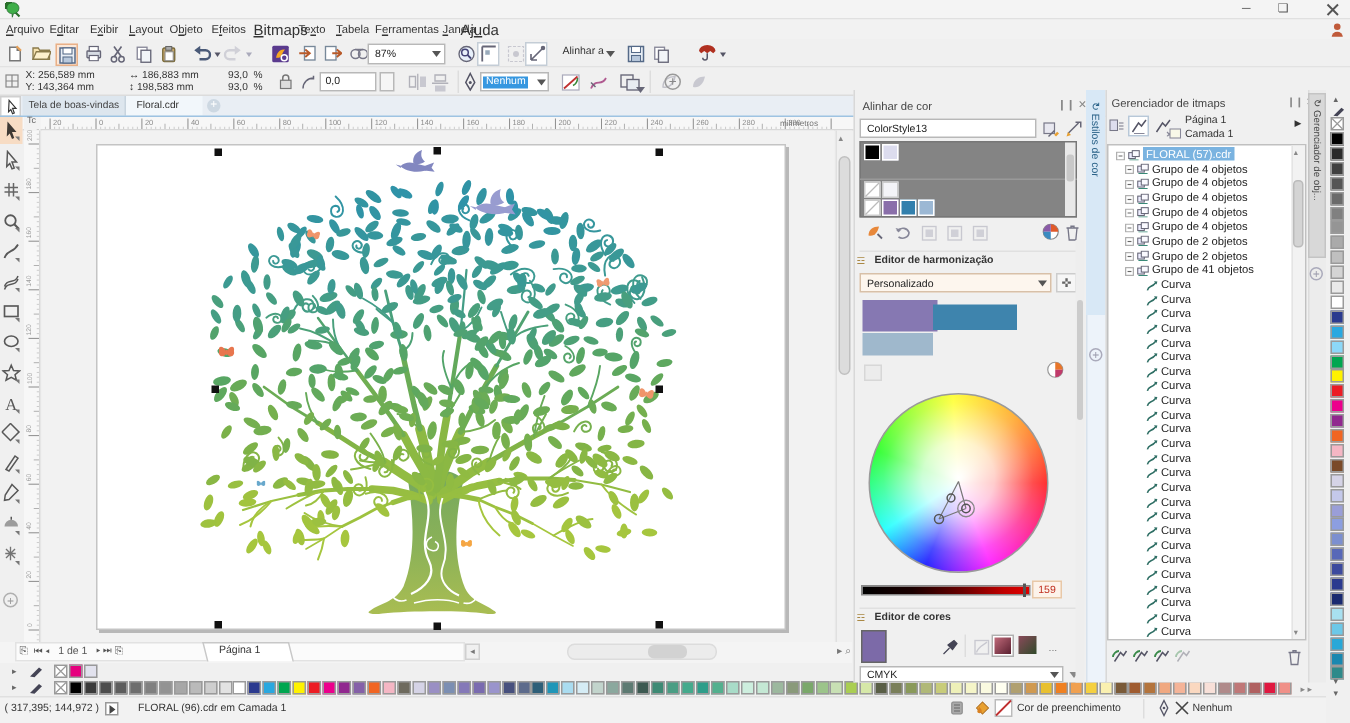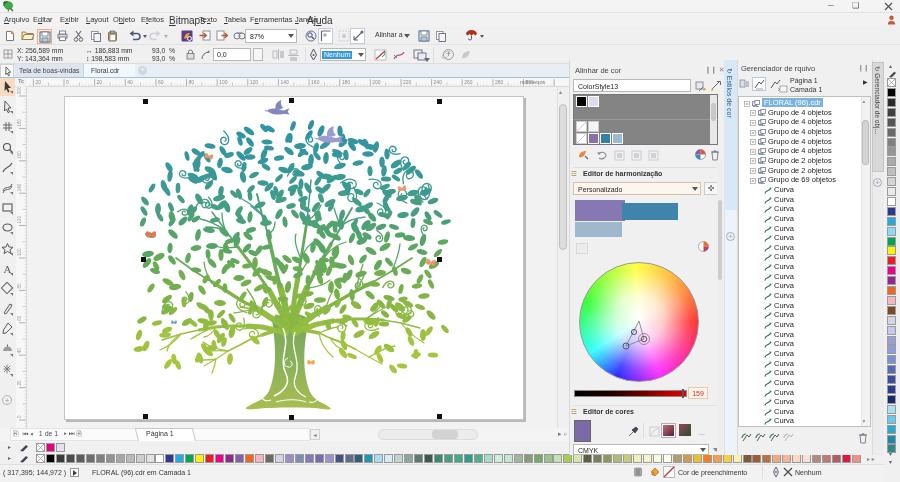--- a/index.html
+++ b/index.html
@@ -1477,21 +1477,21 @@
 <div class="combo" style="left:573px;top:444px;width:136px;height:11px;padding:1.5px 0 0 4px">CMYK</div>
     <div class="dd" style="left:700px;top:448px"></div>
 <div class="dd" style="left:713px;top:448px;border-top-color:#888"></div>
 <div class="abs" style="left:717px;top:160px;width:6px;height:295px;background:#eee"></div>
 <div class="abs" style="left:718px;top:200px;width:4px;height:80px;background:#ccc;border-radius:2px"></div>
 <div class="abs" style="left:724px;top:60px;width:13px;height:395px;background:#edf3fa;border-left:1px solid #d8e2ec"></div>
 <div class="abs" style="left:724px;top:60px;width:13px;height:150px;background:#d8e8f6"></div>
 <div class="abs" style="left:725px;top:68px;font-size:7px;color:#2b6288;writing-mode:vertical-rl">↻ Estilos de cor</div>
 <div class="abs" style="left:726px;top:232px;width:9px;height:9px;border-radius:50%;border:1px solid #aab;color:#99a;font-size:8px;line-height:8px;text-align:center">+</div>
 <div class="abs" style="left:737px;top:60px;width:135px;height:395px;background:#f0f0f0;border-left:1px solid #d8d8d8"></div>
-<div class="abs" style="left:741px;top:64px;font-size:7.5px;color:#444">Gerenciador de rquivo</div>
+<div class="abs" style="left:741px;top:64px;font-size:7.5px;color:#444">Gerenciador de itmaps</div>
 <div class="abs" style="left:858px;top:64px;font-size:6.5px;color:#888">❙❙ ✕</div>
 <svg class="abs" style="left:739px;top:79px" width="11" height="11" viewBox="0 0 11 11">
       <rect x="1" y="1" width="5" height="7" fill="#dde" stroke="#778" stroke-width="0.7"></rect>
       <path d="M7,3 h3 M7,5 h3 M7,7 h3" stroke="#778" stroke-width="0.8"></path>
     </svg>
 <div class="abs" style="left:752px;top:77px;width:14px;height:14px;background:#fff;border:1px solid #b8c8d8"></div>
 <svg class="abs" style="left:754px;top:79px" width="11" height="11" viewBox="0 0 11 11">
       <path d="M1,9 L5,3 l2,2 3,-4" fill="none" stroke="#556" stroke-width="1"></path>
       <path d="M2,10 h7" stroke="#889" stroke-width="0.8"></path>
     </svg>
@@ -1512,21 +1512,21 @@
         <line x1="2" y1="3.5" x2="5" y2="3.5" stroke="#666" stroke-width="0.9"></line>
       </svg>
     </div>
     <div style="position:absolute;left:752px;top:99.5px">
       <svg width="8" height="7" viewBox="0 0 9 8">
         <rect x="0.5" y="2" width="5" height="4.5" fill="#eef" stroke="#667" stroke-width="0.8"></rect>
         <rect x="3.2" y="0.5" width="5.3" height="4.5" fill="#fafaff" stroke="#667" stroke-width="0.8"></rect>
         <path d="M1,7.6 l7,0" stroke="#3a8a78" stroke-width="0.9"></path>
       </svg>
     </div>
-    <div style="position:absolute;left:762px;top:98.0px;font-size:7.5px;color:#222;white-space:nowrap;background:#7ab3e0;color:#fff;padding:0 2px;">FLORAL (96).cdr</div>
+    <div style="position:absolute;left:762px;top:98.0px;font-size:7.5px;color:#222;white-space:nowrap;background:#7ab3e0;color:#fff;padding:0 2px;">FLORAL (57).cdr</div>
     <div style="position:absolute;left:750px;top:110.2px">
       <svg width="6" height="6" viewBox="0 0 7 7">
         <rect x="0.5" y="0.5" width="6" height="6" fill="#fff" stroke="#aaa" stroke-width="0.9"></rect>
         <line x1="2" y1="3.5" x2="5" y2="3.5" stroke="#666" stroke-width="0.9"></line>
       </svg>
     </div>
     <div style="position:absolute;left:758px;top:109.2px">
       <svg width="8" height="7" viewBox="0 0 9 8">
         <rect x="0.5" y="2" width="5" height="4.5" fill="#eef" stroke="#667" stroke-width="0.8"></rect>
         <rect x="3.2" y="0.5" width="5.3" height="4.5" fill="#fafaff" stroke="#667" stroke-width="0.8"></rect>
@@ -1624,21 +1624,21 @@
         <line x1="2" y1="3.5" x2="5" y2="3.5" stroke="#666" stroke-width="0.9"></line>
       </svg>
     </div>
     <div style="position:absolute;left:758px;top:176.7px">
       <svg width="8" height="7" viewBox="0 0 9 8">
         <rect x="0.5" y="2" width="5" height="4.5" fill="#eef" stroke="#667" stroke-width="0.8"></rect>
         <rect x="3.2" y="0.5" width="5.3" height="4.5" fill="#fafaff" stroke="#667" stroke-width="0.8"></rect>
         <path d="M1,7.6 l7,0" stroke="#3a8a78" stroke-width="0.9"></path>
       </svg>
     </div>
-    <div style="position:absolute;left:768px;top:175.2px;font-size:7.5px;color:#222;white-space:nowrap;">Grupo de 69 objetos</div>
+    <div style="position:absolute;left:768px;top:175.2px;font-size:7.5px;color:#222;white-space:nowrap;">Grupo de 41 objetos</div>
     <div style="position:absolute;left:764px;top:186.9px">
       <svg width="8" height="7" viewBox="0 0 9 8">
         <path d="M1,7.5 C2,3.5 4,6 7.5,1.5" stroke="#2e6e64" stroke-width="1.2" fill="none"></path>
         <path d="M6,0.6 l2.6,0.2 -0.7,2.3z" fill="#2e6e64"></path>
       </svg>
     </div>
     <div style="position:absolute;left:774px;top:184.9px;font-size:7.5px;color:#222;white-space:nowrap;">Curva</div>
     <div style="position:absolute;left:764px;top:196.5px">
       <svg width="8" height="7" viewBox="0 0 9 8">
         <path d="M1,7.5 C2,3.5 4,6 7.5,1.5" stroke="#2e6e64" stroke-width="1.2" fill="none"></path>

